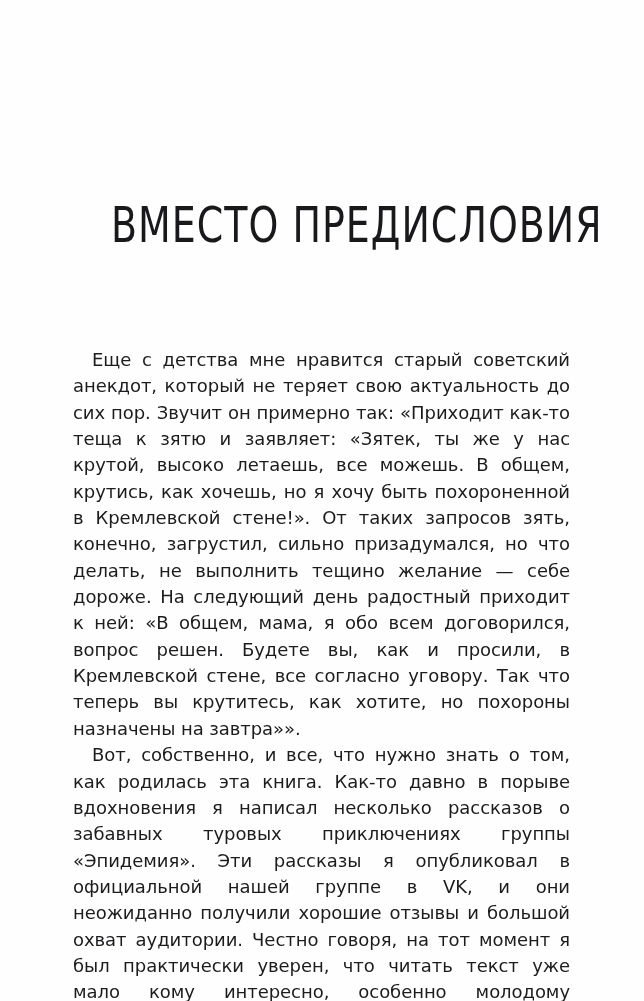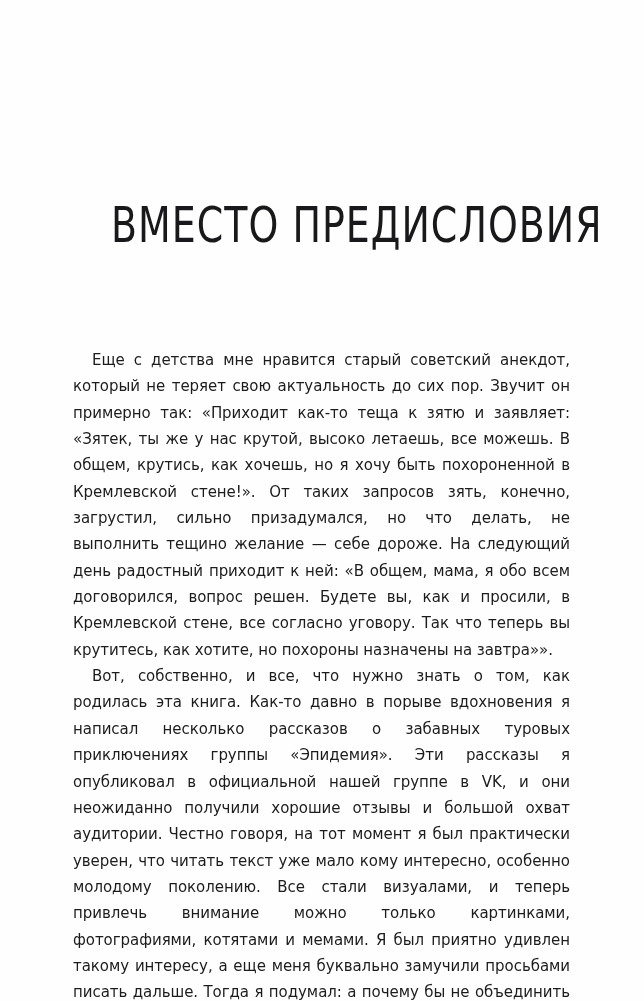--- a/index.html
+++ b/index.html
@@ -42,21 +42,21 @@
   .body-block {
     position: absolute;
     left: 73px;
     top: 347px;
     width: 497px;
   }
 
   .body-paragraph {
     margin: 0;
     font-family: "DejaVu Sans", "Liberation Sans", sans-serif;
-    font-size: 15px;
+    font-size: 18px;
     line-height: 26.35px;
     color: #1c1c1e;
     text-align: justify;
     text-justify: inter-word;
     text-indent: 19px;
     hyphens: manual;
     word-spacing: -0.1px;
     letter-spacing: -0.05px;
     -webkit-font-smoothing: antialiased;
   }

